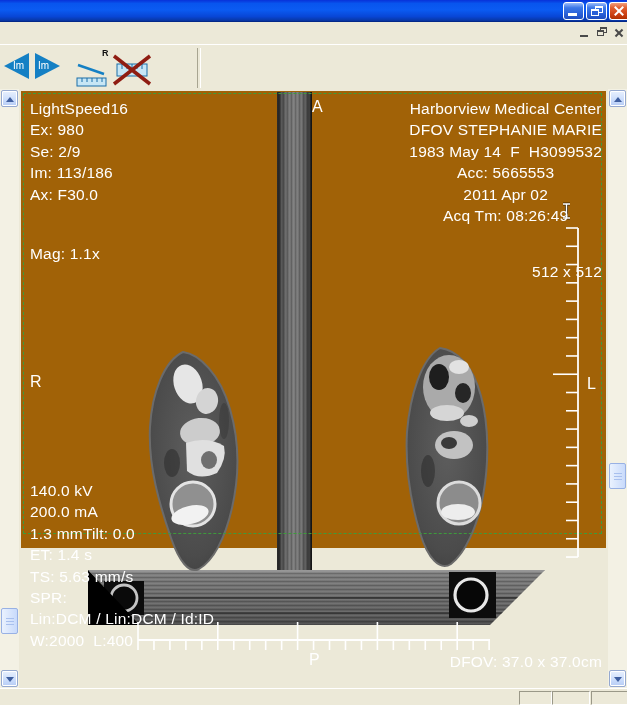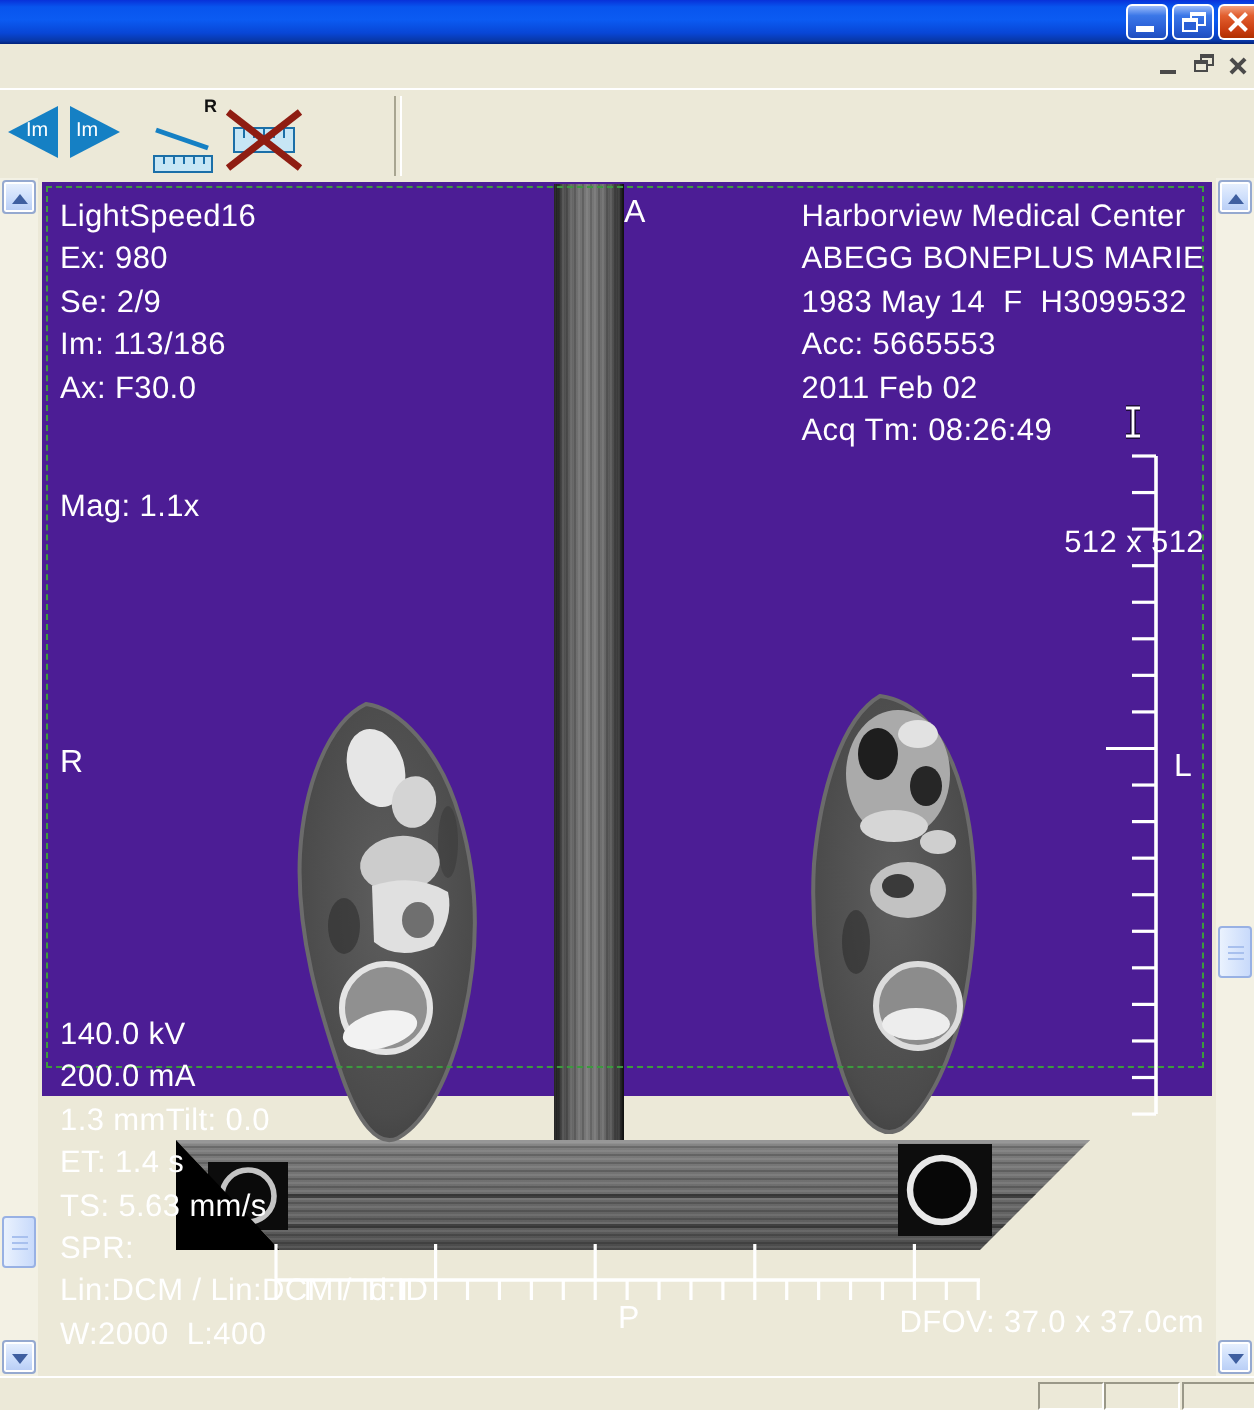--- a/index.html
+++ b/index.html
@@ -34,30 +34,30 @@
   .navbtn{position:absolute;top:8px;width:26px;height:26px;cursor:pointer;}
   #nav-prev{left:4px;} #nav-next{left:35px;}
   .tri-left{position:absolute;left:0;top:0;width:0;height:0;border-top:13px solid transparent;border-bottom:13px solid transparent;border-right:25px solid #1580C4;}
   .tri-right{position:absolute;left:0;top:0;width:0;height:0;border-top:13px solid transparent;border-bottom:13px solid transparent;border-left:25px solid #1580C4;}
   .navlabel{position:absolute;top:7px;color:#fff;font-size:10px;line-height:12px;text-align:center;}
   #nav-prev .navlabel{left:9px;} #nav-next .navlabel{left:3px;}
   #tool-measure{position:absolute;left:74px;top:0;width:40px;height:44px;cursor:pointer;}
   #tool-delmeasure{position:absolute;left:110px;top:8px;width:44px;height:34px;cursor:pointer;}
   #tb-divider{position:absolute;left:197px;top:3px;width:2px;height:40px;border-left:1px solid #A8A591;border-right:1px solid #fff;}
   
-  #viewport{position:absolute;left:21px;top:91px;width:585px;height:457px;background:#4c1d95;}
+  #viewport{position:absolute;left:21px;top:91px;width:585px;height:457px;background:#a16207;}
   #scene{position:absolute;left:0;top:0;}
   #selection-border{position:absolute;left:2px;top:2px;right:4px;bottom:14px;border:1px dashed #3C9B3C;pointer-events:none;}
   .ovl{white-space:pre;color:#fff;font-size:15.5px;line-height:21.4px;letter-spacing:0.2px;}
   .ovl-block{position:absolute;}
   #ovl-topleft{left:9px;top:7px;}
   #ovl-mag{left:9px;top:152px;}
-  #ovl-topright{right:4px;top:7px;text-align:left;}
+  #ovl-topright{right:4px;top:7px;text-align:center;}
   #ovl-matrix{right:4px;top:170px;}
-  #ovl-bottomleft{left:9px;top:389px;margin-top:27px;}
+  #ovl-bottomleft{left:9px;top:389px;}
   #ovl-dfov{right:4px;top:560px;text-align:right;}
   .orient{position:absolute;color:#fff;font-size:16px;}
   #orient-a{left:291px;top:7px;} #orient-r{left:9px;top:282px;}
   #orient-l{left:566px;top:284px;} #orient-p{left:288px;top:560px;}
   
   .scrollbar{position:absolute;top:89px;width:19px;height:599px;background:#F3F1E4;}
   #sb-left{left:0;} #sb-right{left:608px;}
   .sbtn{position:absolute;left:1px;width:17px;height:17px;border:1px solid #95A9D0;border-radius:2px;box-sizing:border-box;
     background:linear-gradient(180deg,#E9F1FE,#CADCFB 60%,#B7CCF5);box-shadow:inset 0 0 0 1px #fff;cursor:pointer;}
   .sbtn.up{top:1px;} .sbtn.down{bottom:1px;}
@@ -305,24 +305,24 @@
       <div class="ovl">Ex: 980</div>
       <div class="ovl">Se: 2/9</div>
       <div class="ovl">Im: 113/186</div>
       <div class="ovl">Ax: F30.0</div>
     </div>
     <div id="ovl-mag" class="ovl-block">
       <div class="ovl">Mag: 1.1x</div>
     </div>
     <div id="ovl-topright" class="ovl-block">
       <div class="ovl">Harborview Medical Center</div>
-      <div class="ovl">ABEGG BONEPLUS MARIE</div>
+      <div class="ovl">DFOV STEPHANIE MARIE</div>
       <div class="ovl">1983 May 14  F  H3099532</div>
       <div class="ovl">Acc: 5665553</div>
-      <div class="ovl">2011 Feb 02</div>
+      <div class="ovl">2011 Apr 02</div>
       <div class="ovl">Acq Tm: 08:26:49</div>
     </div>
     <div id="ovl-matrix" class="ovl-block">
       <div class="ovl">512 x 512</div>
     </div>
     <div id="ovl-bottomleft" class="ovl-block">
       <div class="ovl">140.0 kV</div>
       <div class="ovl">200.0 mA</div>
       <div class="ovl">1.3 mmTilt: 0.0</div>
       <div class="ovl">ET: 1.4 s</div>

